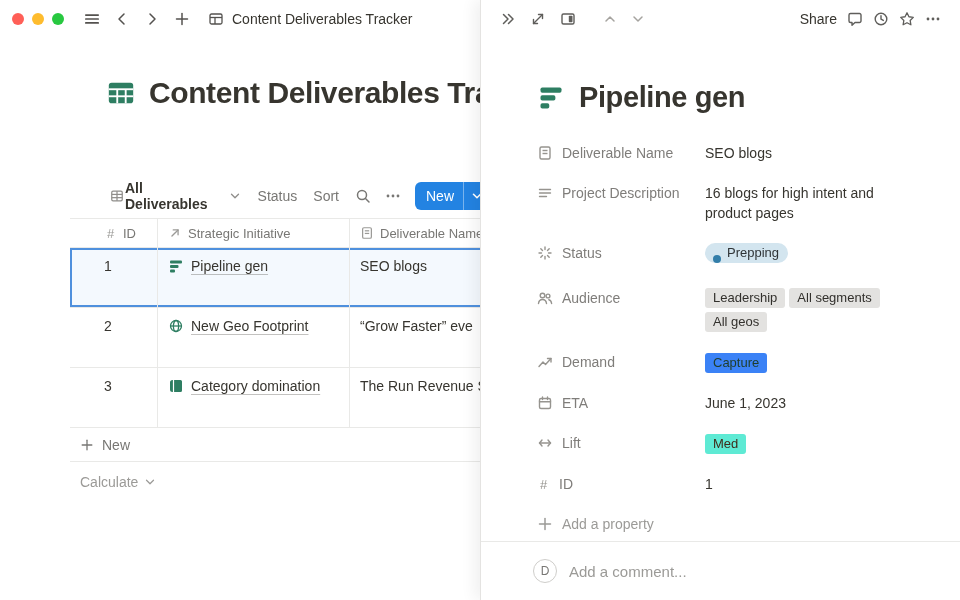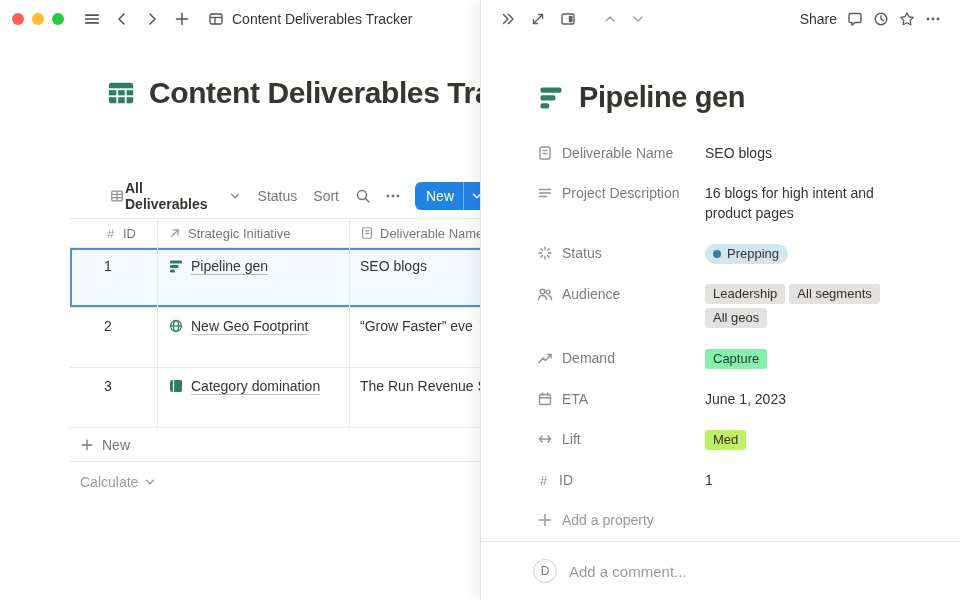--- a/index.html
+++ b/index.html
@@ -69,27 +69,27 @@
   .peek-title-row { margin-top:38px; display:flex; align-items:center; gap:14px; height:44px; }
   .peek-title { font-size:29px; font-weight:700; letter-spacing:-0.4px; white-space:nowrap; }
 
   .props { margin-top:14px; }
   .prop-row { display:flex; align-items:flex-start; padding:10px 0; }
   .prop-label { width:168px; flex-shrink:0; display:flex; align-items:center; gap:9px;
     color:#7f7d7a; font-size:14px; height:20px; }
   .prop-label .i16, .prop-label .hash { color:#96948f; }
   .prop-value { font-size:14px; line-height:20px; max-width:200px; color:#37352f; }
   .pill-wrap { display:flex; flex-wrap:wrap; gap:4px; max-width:200px; }
-  .pill { display:inline-flex; align-items:center; height:20px; padding:0 8px; border-radius:3px;
+  .pill { display:inline-flex; align-items:flex-end; height:20px; padding:0 8px; border-radius:3px;
     font-size:13px; white-space:nowrap; }
   .pill-status { border-radius:10px; background:#d3e5ef; gap:6px; padding:0 9px 0 8px; color:#2f3437; }
   .pill-status .dot { width:8px; height:8px; border-radius:50%; background:#337ea9; }
   .pill-gray { background:#e3e2e0; color:#32302c; }
-  .pill-green { background:#86efac; color:#1f3d2b; }
-  .pill-yellow { background:#bef264; color:#402c1b; }
+  .pill-green { background:#3b82f6; color:#1f3d2b; }
+  .pill-yellow { background:#5eead4; color:#402c1b; }
   .add-prop { color:#9b9a97;align-items:flex-end; }
   .add-prop .prop-label, .add-prop .i16 { color:#9b9a97; }
 
   .peek-footer { position:absolute; bottom:0; left:0; right:0; height:59px; border-top:1px solid #e9e9e7;
     display:flex; align-items:center; gap:12px; padding:0 16px 0 52px; }
   .avatar { width:24px; height:24px; border-radius:50%; border:1px solid #cfcecb; color:#787774;
     font-size:12px; font-weight:500; display:flex; align-items:center; justify-content:center; flex-shrink:0; }
   .comment-ph { font-size:15px; color:#9b9a97; }
 
   .i14 { width:14px; height:14px; display:inline-flex; flex-shrink:0; }

